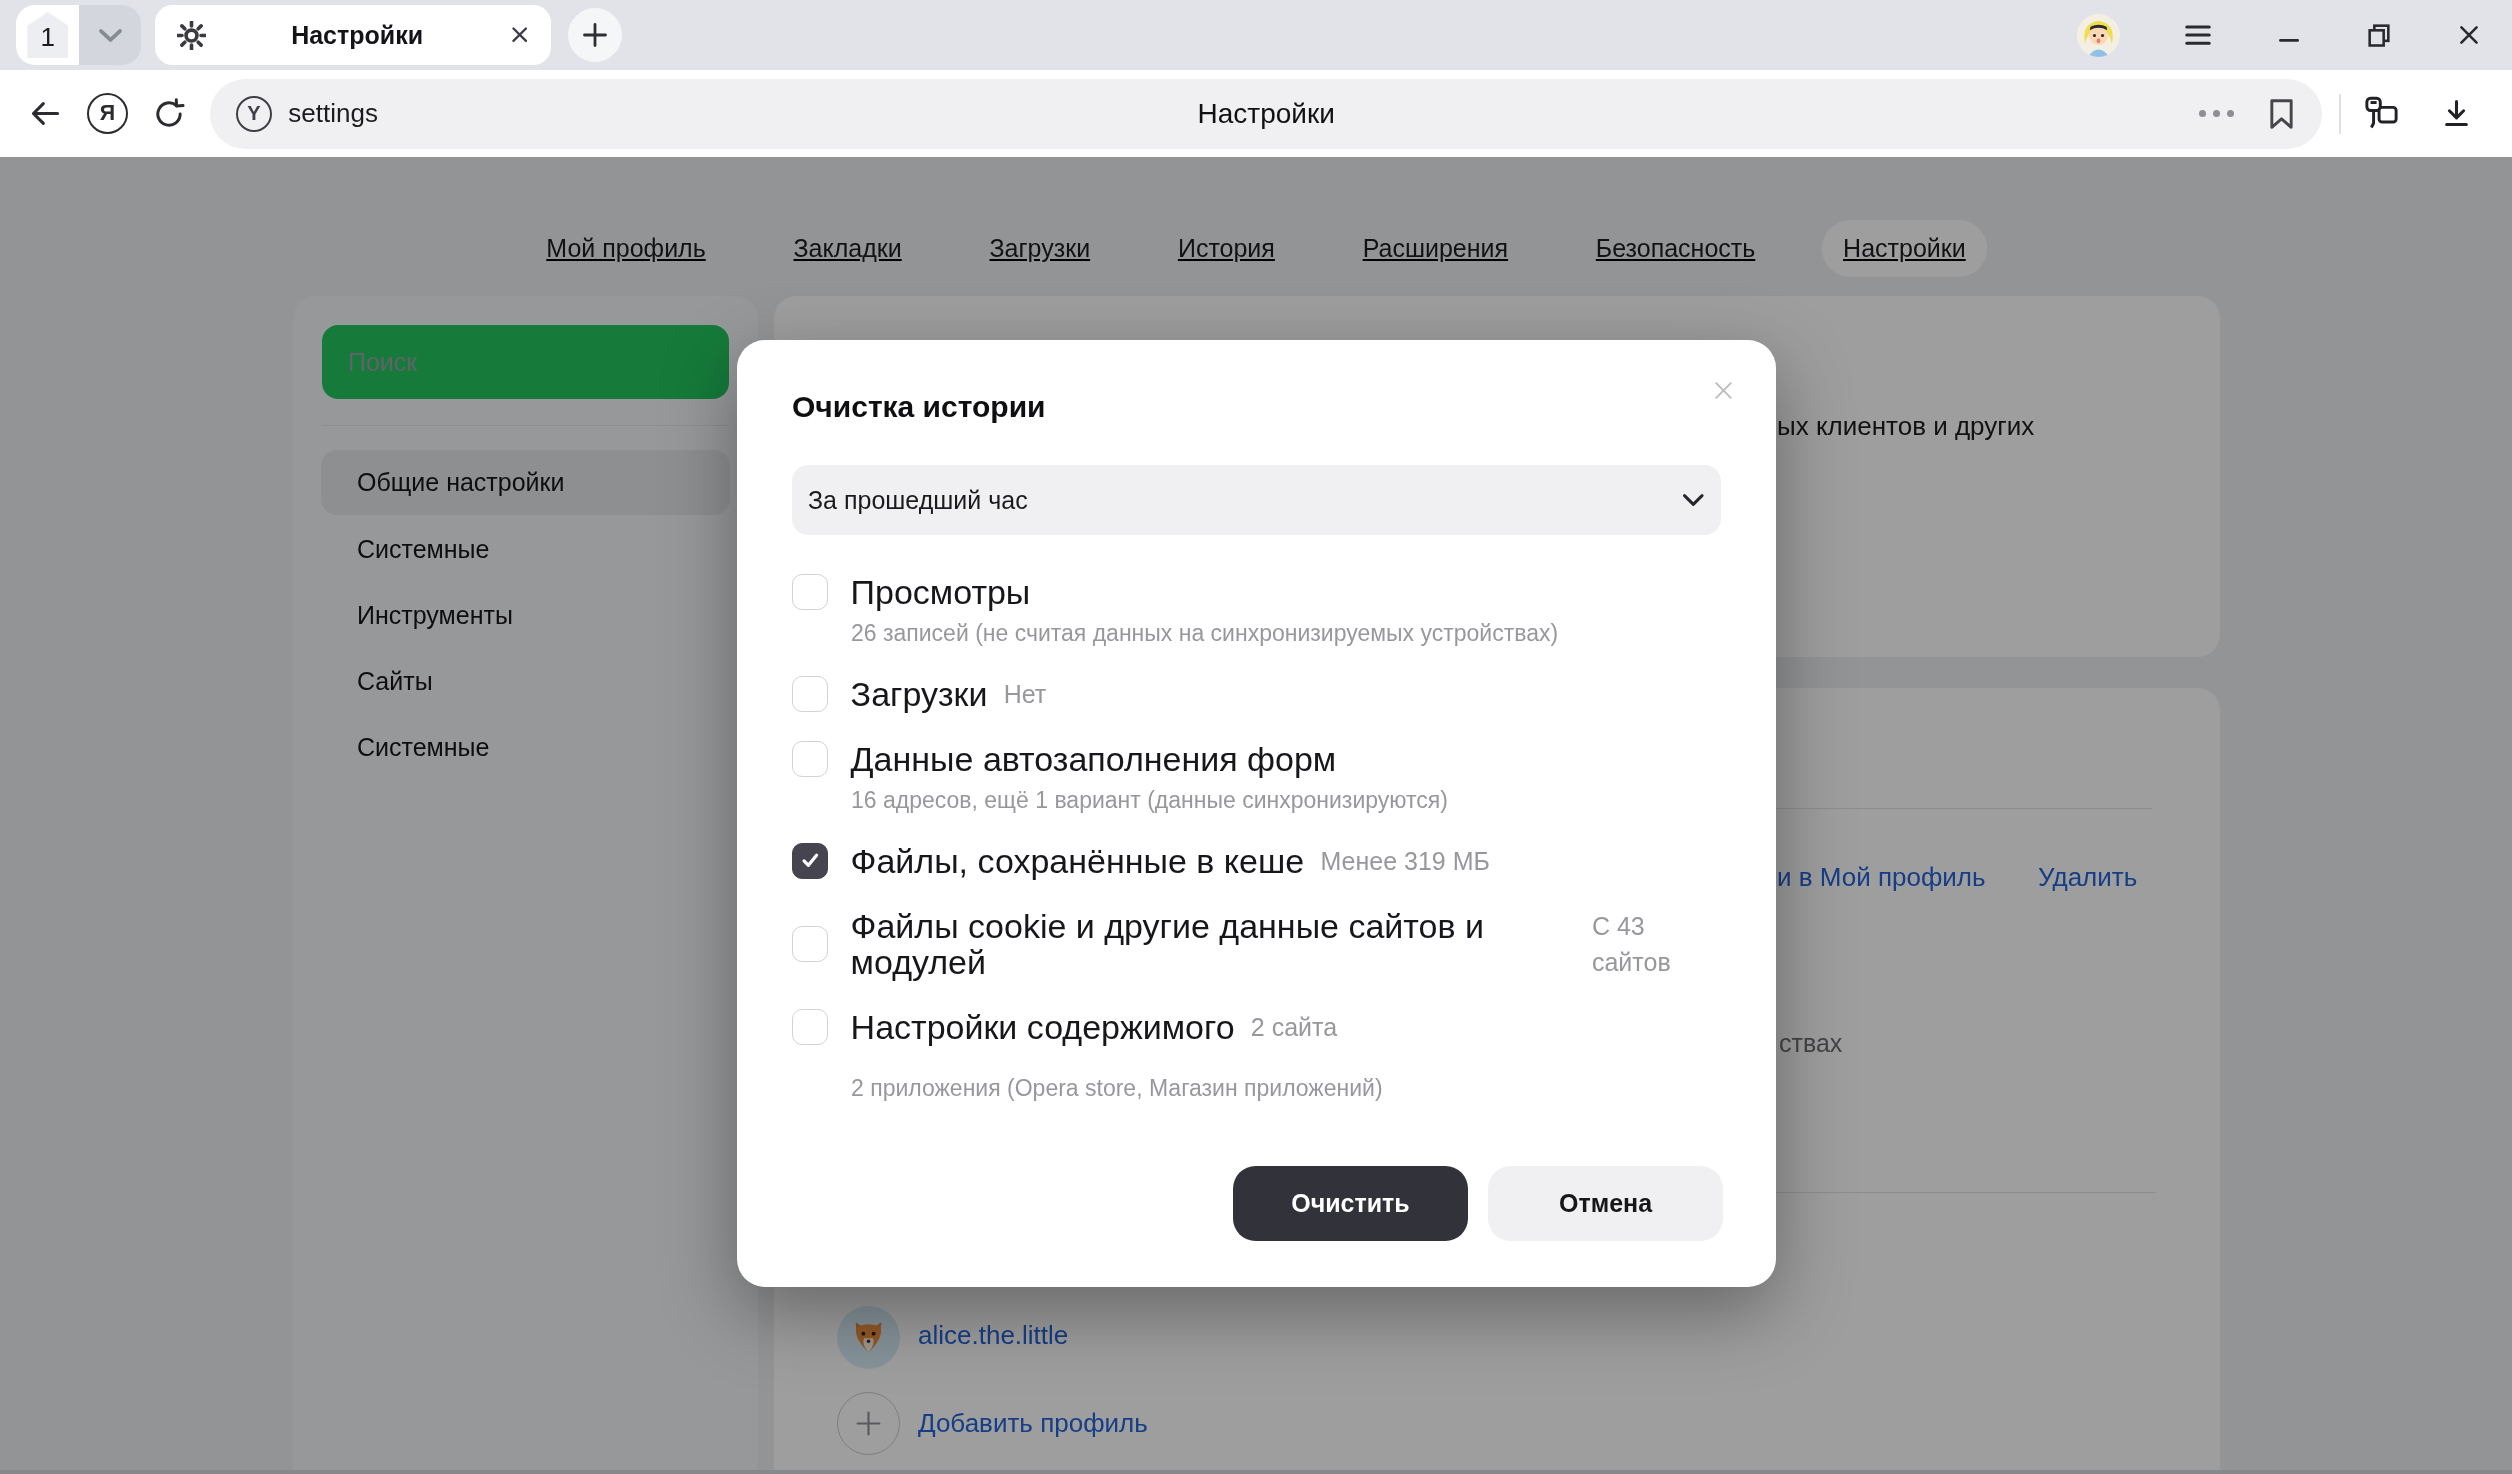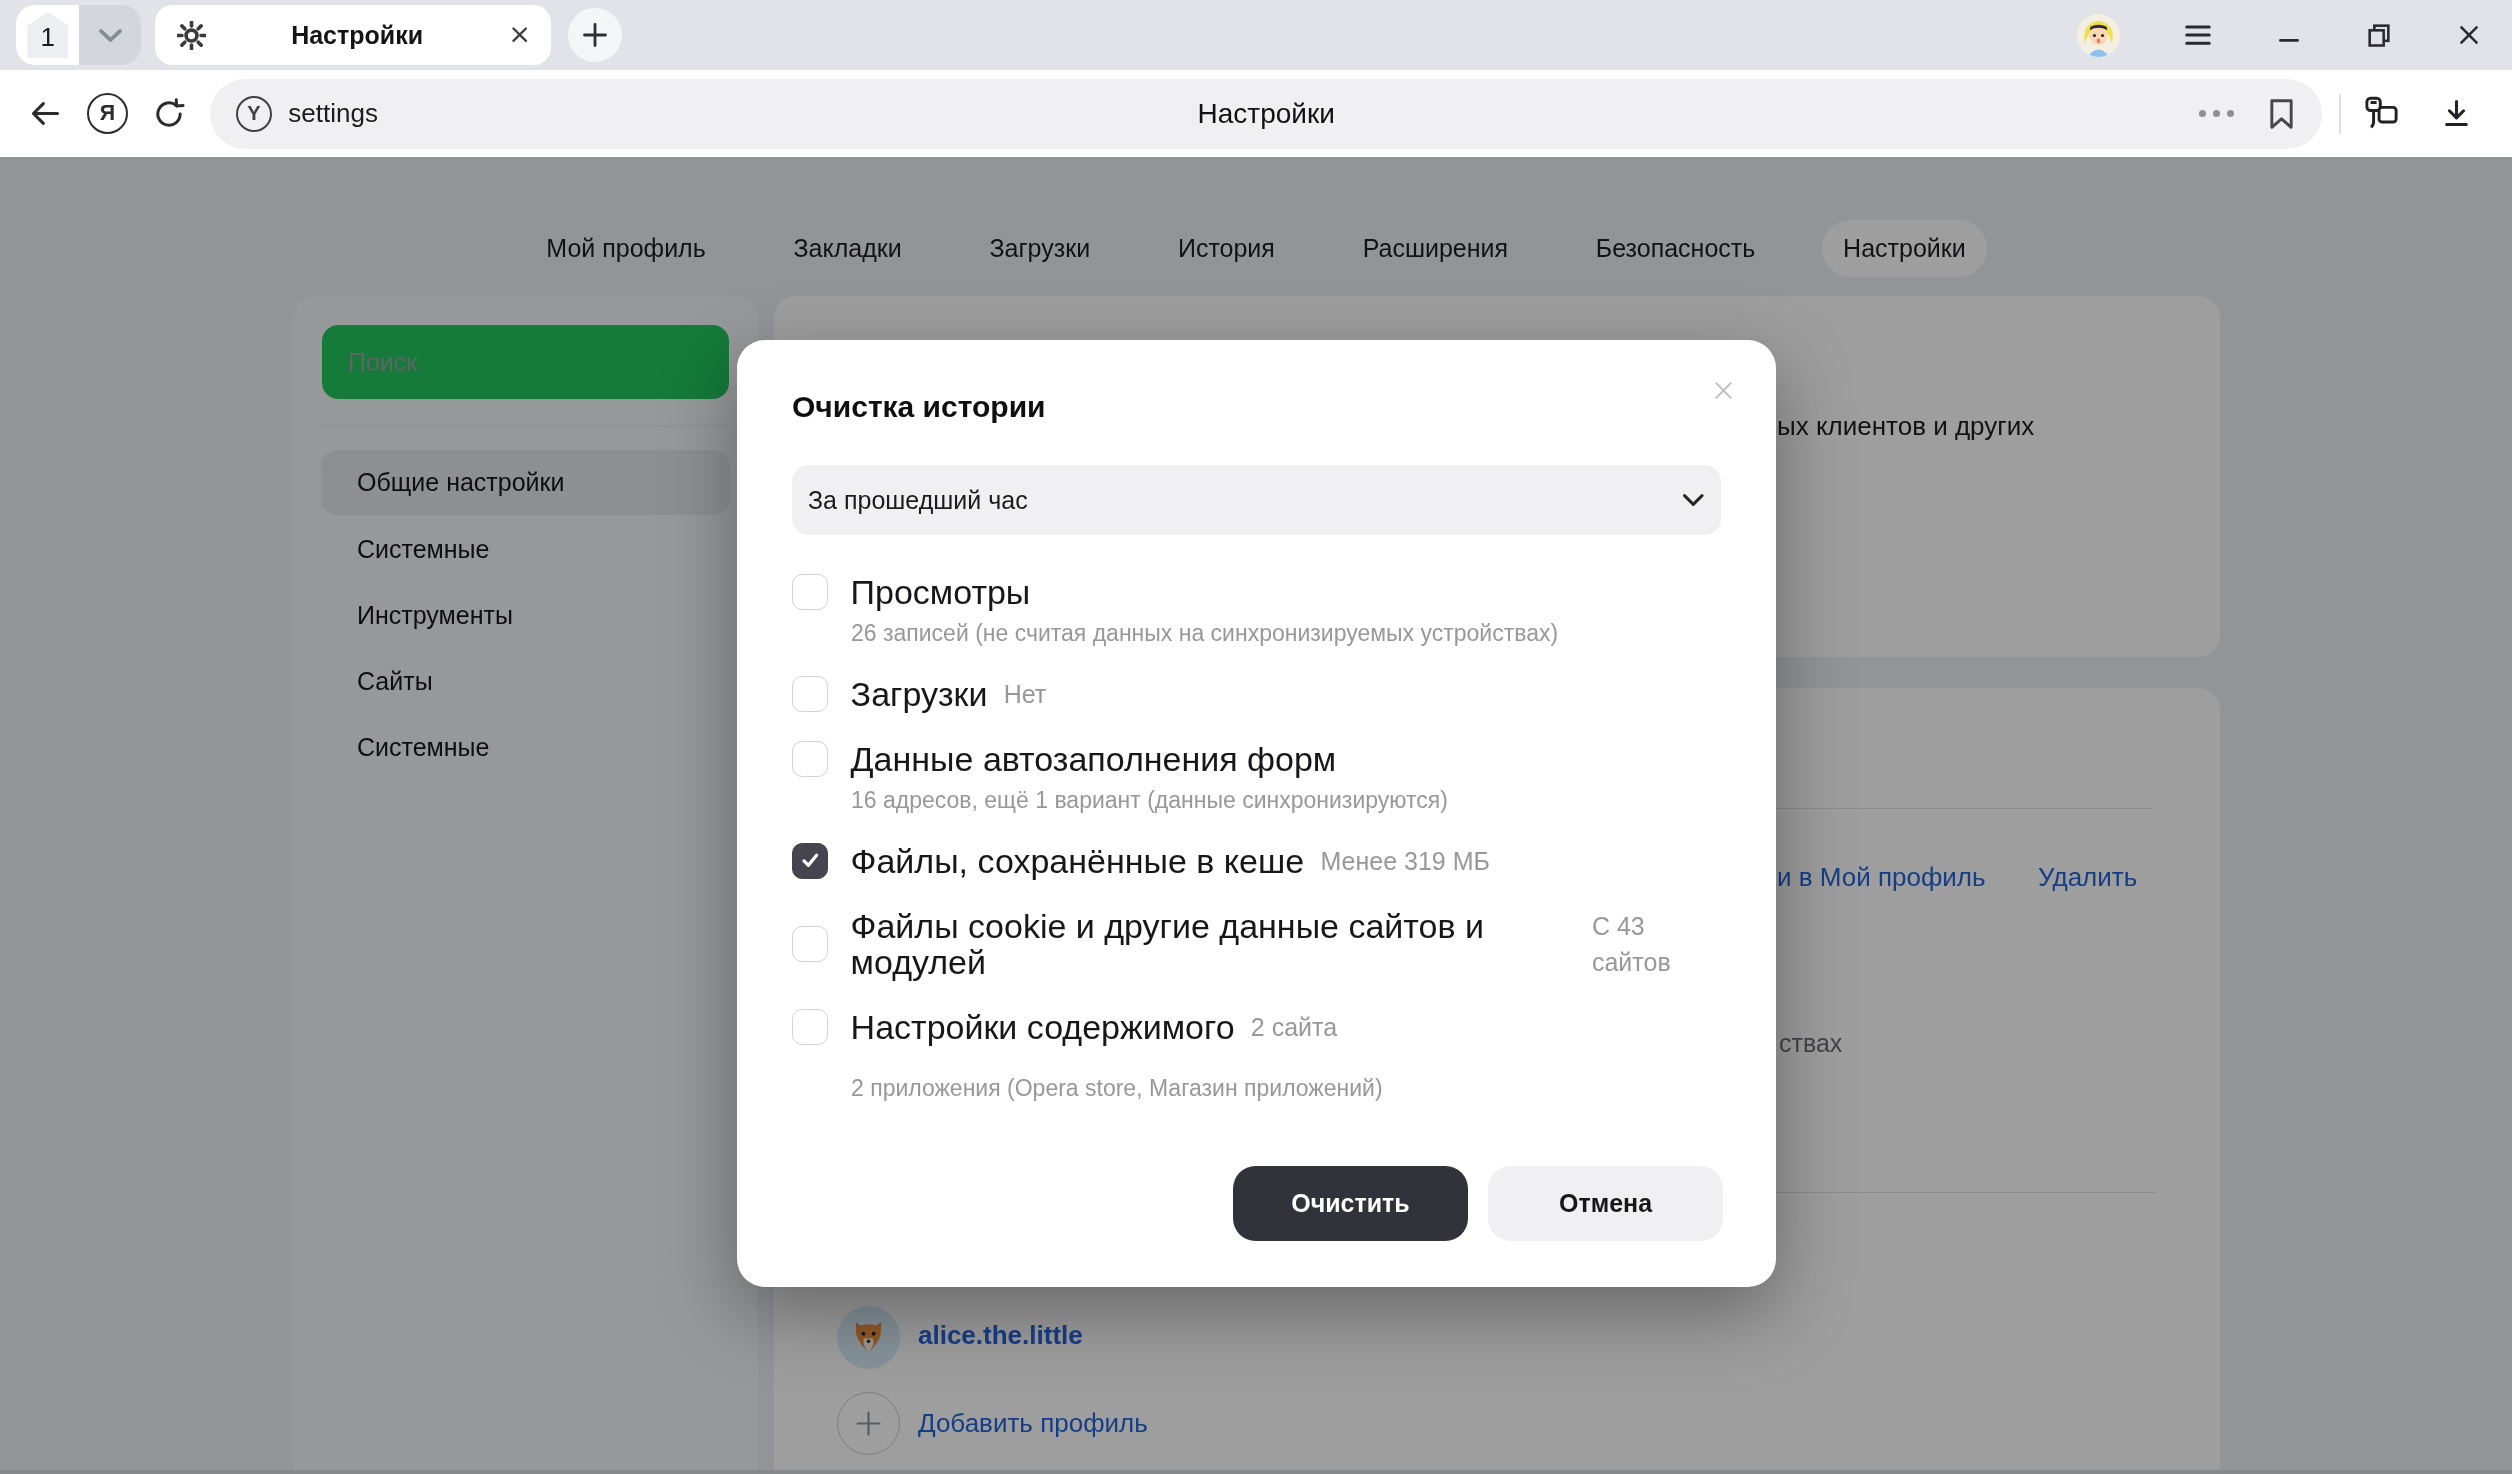--- a/index.html
+++ b/index.html
@@ -41,21 +41,21 @@
   .dots-ico i { width:7px; height:7px; border-radius:50%; background:#8e8e94; }
   .bookmark-ico { color:#46464c; }
   .nav-sep { width:1.9px; height:40px; background:#dfe0e4; margin-right:21.4px; flex:none; }
   .key-ico { color:#222226; margin-right:38px; }
   .dl-ico { color:#222226; margin-right:10px; }
 
   
   .page { position:relative; width:2512px; height:1318px; background:#edeff2; overflow:hidden; }
   .abs { position:absolute; }
 
-  .tabs-row { position:absolute; top:63px; left:0; right:0; display:flex; justify-content:center; align-items:center; gap:45px; }
+  .tabs-row { position:absolute; top:63px; left:0; right:0; display:flex; justify-content:center; align-items:center; gap:45px;text-decoration:underline; }
   .ptab { font-size:25px; color:#1e1e22; padding:14px 21.4px; border-radius:28px; }
   .ptab.checked { background:#ffffff; }
 
   .sidebar { left:293px; top:139px; width:465px; height:1322px; background:#f4f5f7; border-radius:22.6px; }
   .search-input { display:block; width:407px; margin:29px auto 0; height:74px; background:#22c55e; border:none;
      border-radius:16.3px; padding:0 26px; font-size:25px; color:#1c1c20; font-family:inherit; }
   .search-input::placeholder { color:#9ba1a8; }
   .side-divider { width:407px; margin:26px auto 0; height:1.3px; background:#e3e5e9; }
   .side-items { margin-top:24px; padding:0 28px; }
   .side-item { height:65px; display:flex; align-items:center; padding-left:36px; font-size:25px; color:#17171a;
@@ -67,21 +67,21 @@
   .card2 { left:774px; top:531px; width:1446px; height:975px; }
   .bg-frag1 { left:1777px; top:254px; font-size:26px; color:#1d1d20; }
   .bg-div1 { left:808px; top:651px; width:1344px; height:1.3px; background:#e4e4e8; }
   .bg-link-profile { left:1777px; top:705px; font-size:26px; }
   .bg-link-delete { left:2038px; top:705px; font-size:26px; }
   .blue-link { color:#2465d9; }
   .bg-frag2 { left:1779px; top:872px; font-size:25px; color:#6f6f74; }
   .bg-div2 { left:808px; top:1035px; width:1348px; height:1.3px; background:#e4e4e8; }
   .profile-avatar { left:837px; top:1149px; width:63px; height:63px; border-radius:50%; background:#d9edf8;
      display:flex; align-items:center; justify-content:center; }
-  .profile-name { left:918px; top:1163px; font-size:26px;font-weight:bold; }
+  .profile-name { left:918px; top:1163px; font-size:26px; }
   .add-circle { left:837px; top:1235px; width:63px; height:63px; border-radius:50%; border:1.9px solid #c9cbd0;
      display:flex; align-items:center; justify-content:center; color:#909298; }
   .add-label { left:918px; top:1251px; font-size:26px; }
   .bottom-strip { left:0; bottom:0; width:2512px; height:5px; background:#dadce0; }
 
   .dim-overlay { position:absolute; inset:0; background:rgba(0,0,0,0.38); }
 
   
   .modal { position:absolute; left:737px; top:183px; width:1039px; height:947px; background:#ffffff; border-radius:28px;
      box-shadow:0 25px 75px rgba(0,0,0,0.35); padding:50px 55px 0; }

